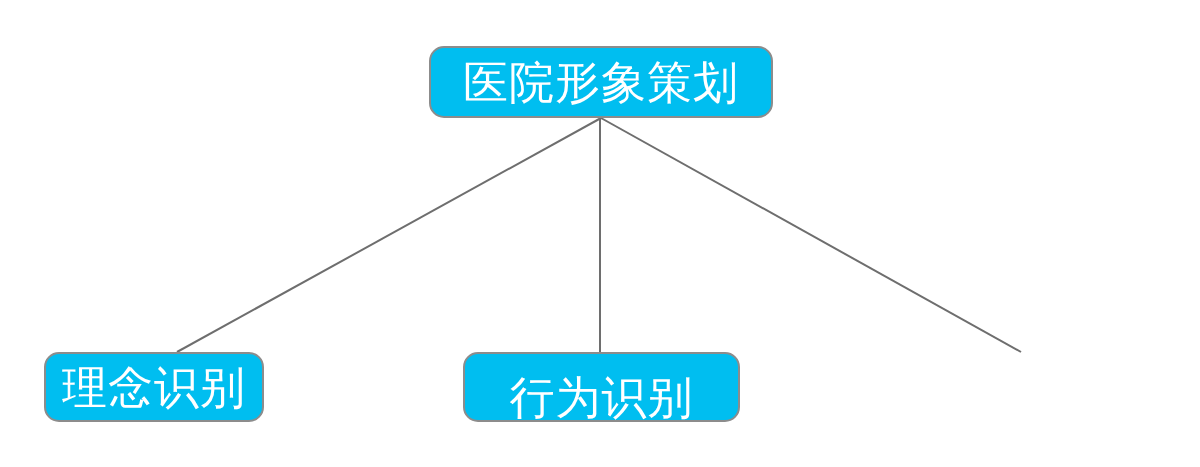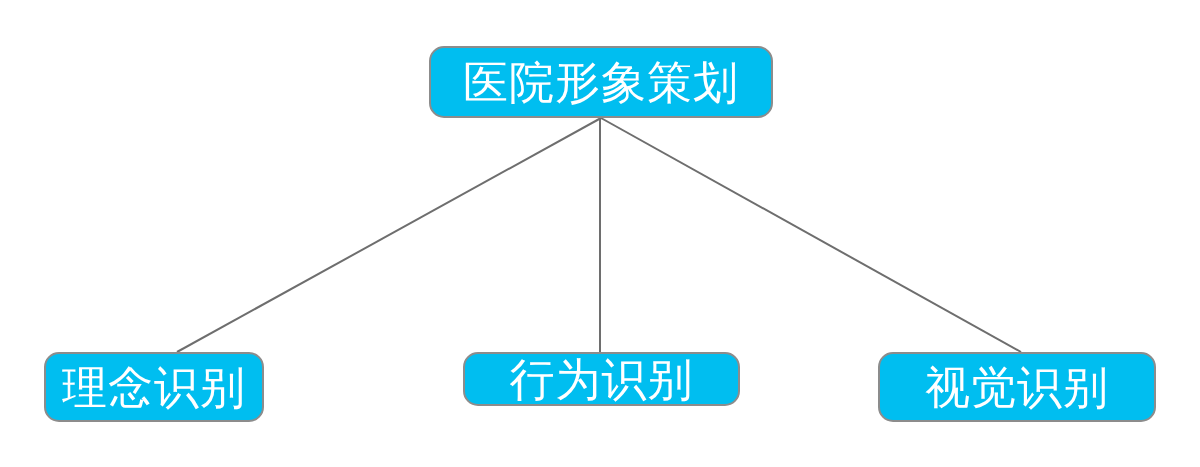--- a/index.html
+++ b/index.html
@@ -38,21 +38,21 @@
     color: #ffffff;
     font-size: 45px;
     font-weight: 300;
     letter-spacing: 1px;
     line-height: 1;
     white-space: nowrap;
     user-select: none;
   }
   .node-root   { left: 429px; top: 46px;  width: 344px; height: 72px; }
   .node-left   { left: 44px;  top: 352px; width: 220px; height: 70px; }
-  .node-mid    { left: 463px; top: 352px; width: 277px; height: 54px; }
+  .node-mid    { left: 463px; top: 352px; width: 277px; height: 70px; align-items: flex-end; }
   .node-right  { left: 878px; top: 352px; width: 278px; height: 70px; }
 </style>
 </head>
 <body>
 
 <div class="canvas">
 
   <svg class="connectors" width="1200" height="467" viewBox="0 0 1200 467" xmlns="http://www.w3.org/2000/svg">
     <line x1="601" y1="118" x2="177" y2="352" stroke="#6E6E6E" stroke-width="2"></line>
     <line x1="600" y1="118" x2="600" y2="352" stroke="#6E6E6E" stroke-width="2"></line>
@@ -64,17 +64,14 @@
   </div>
 
   <div class="node node-left">
     <span class="node-label">理念识别</span>
   </div>
 
   <div class="node node-mid">
     <span class="node-label">行为识别</span>
   </div>
 
-  <div class="node node-right">
-    <span class="node-label">视觉识别</span>
-  </div>
 
 </div>
 
 </body></html>

